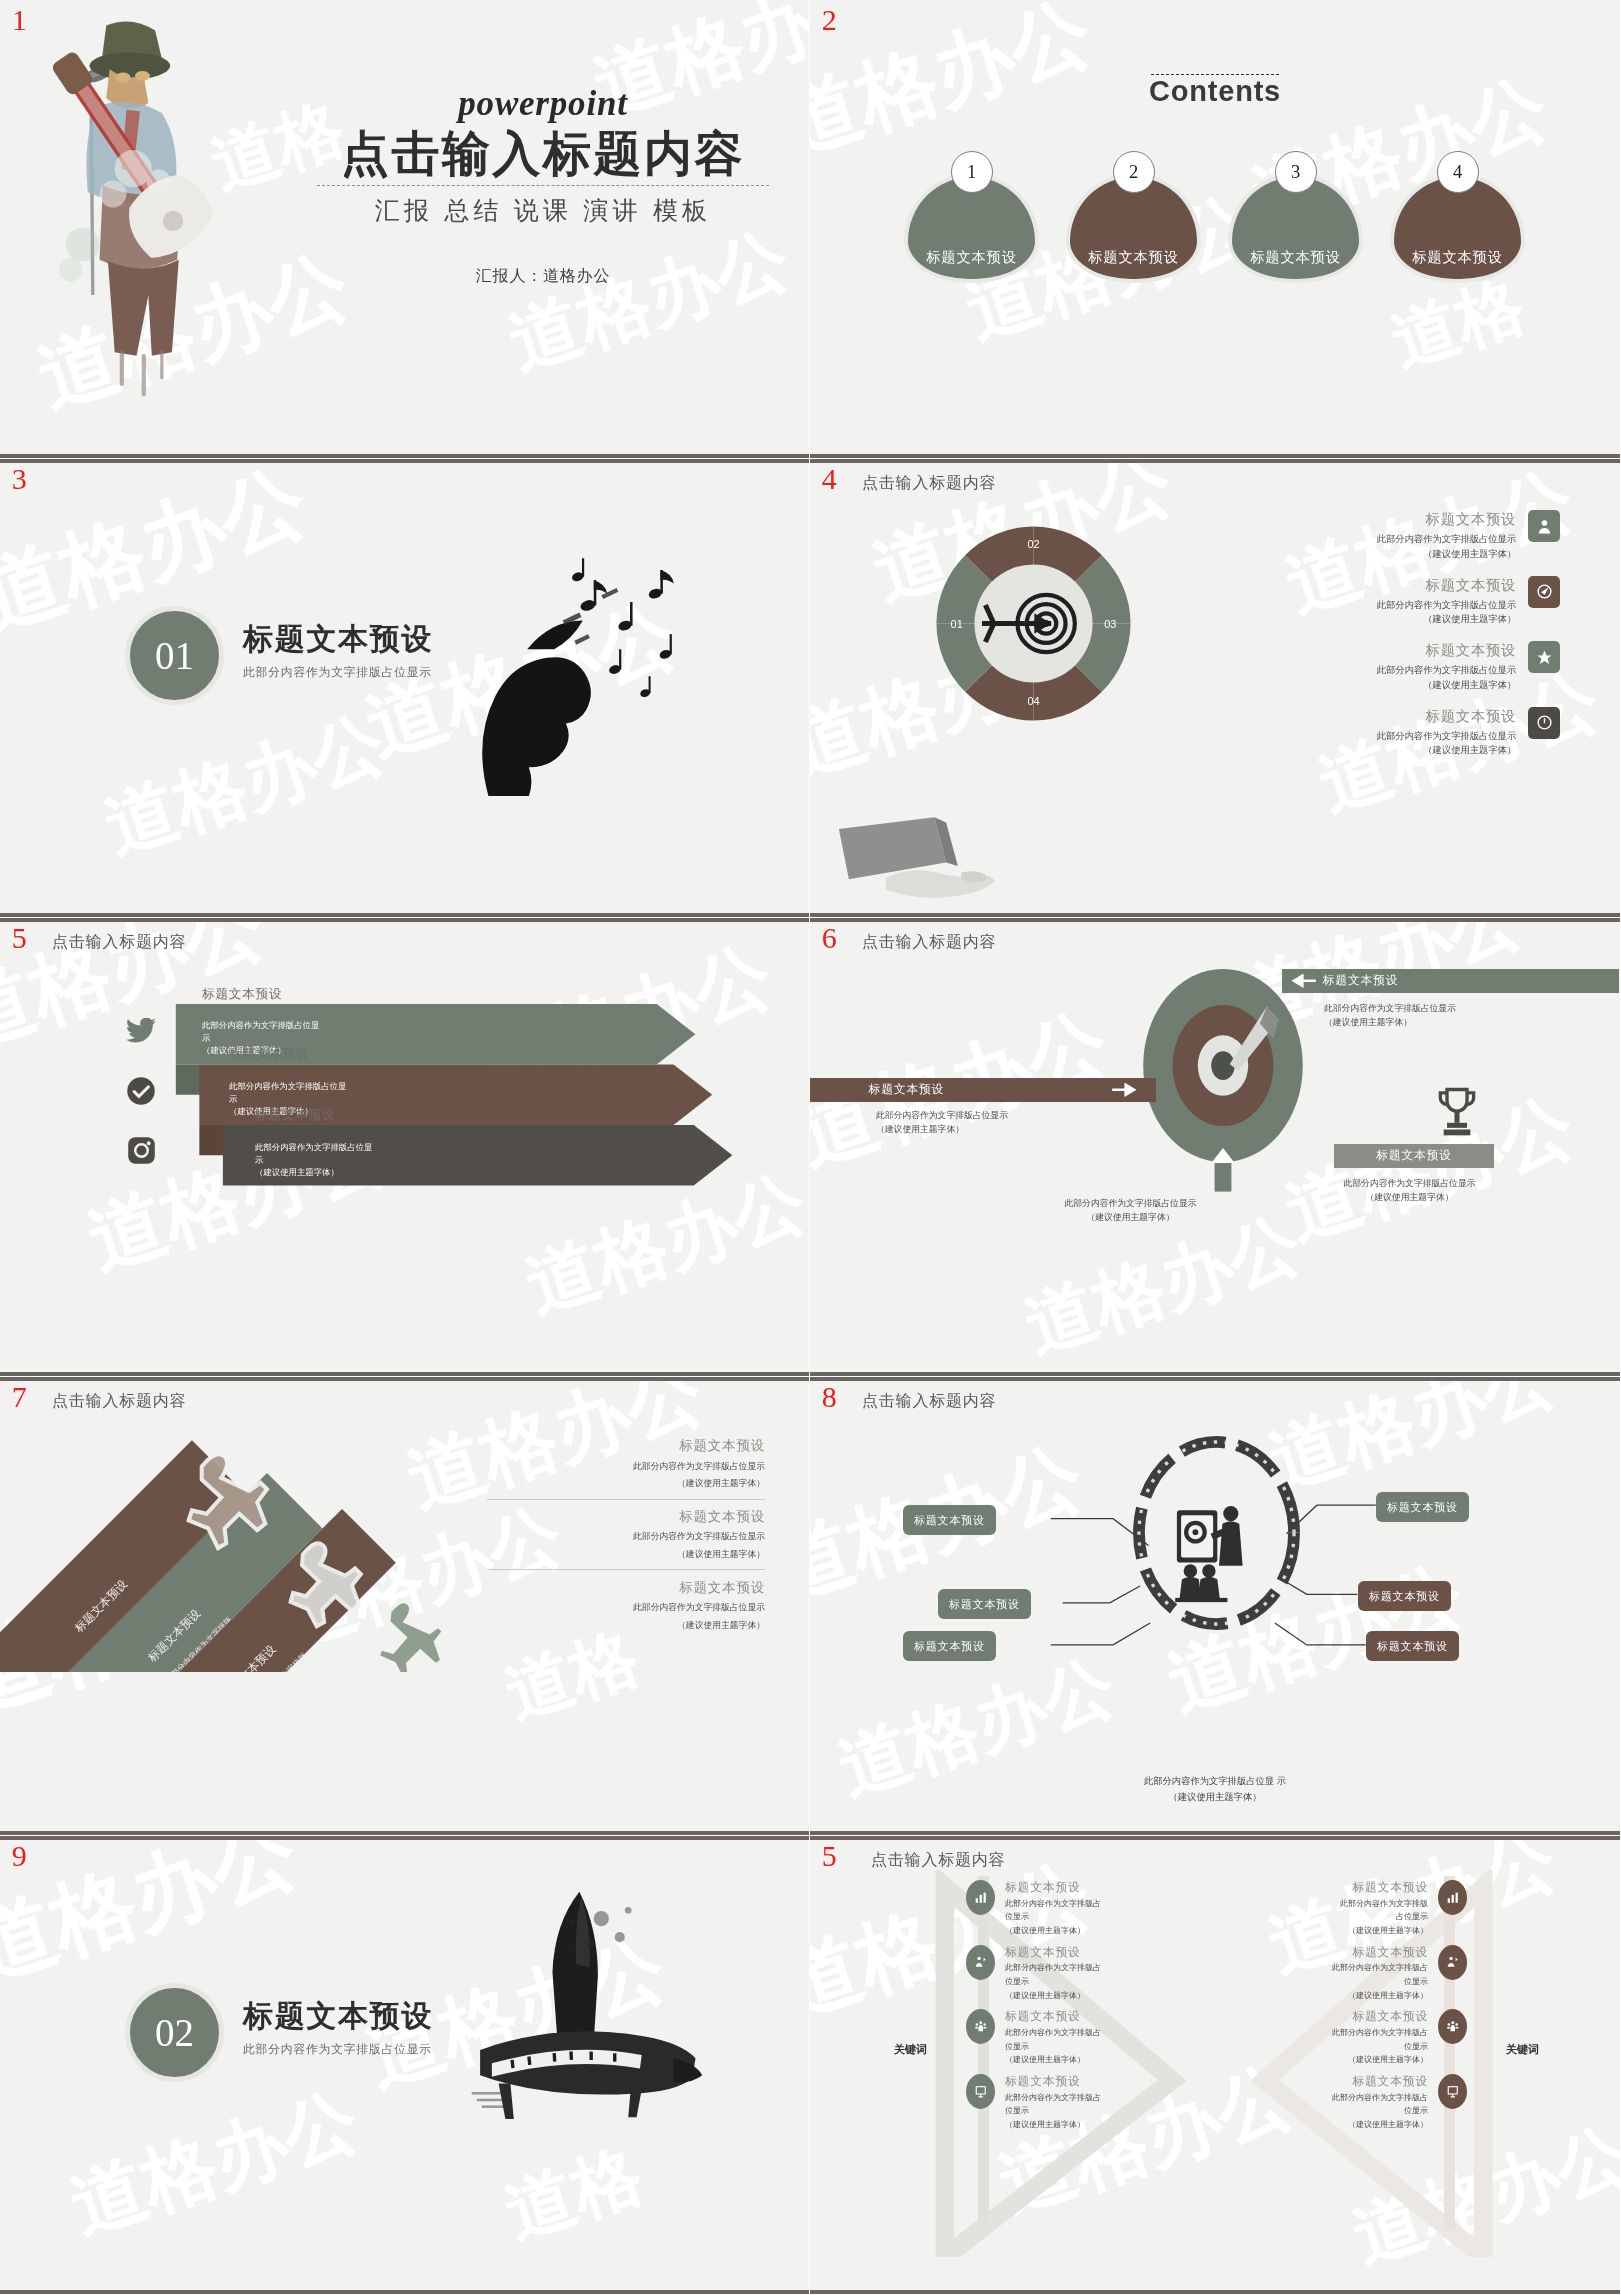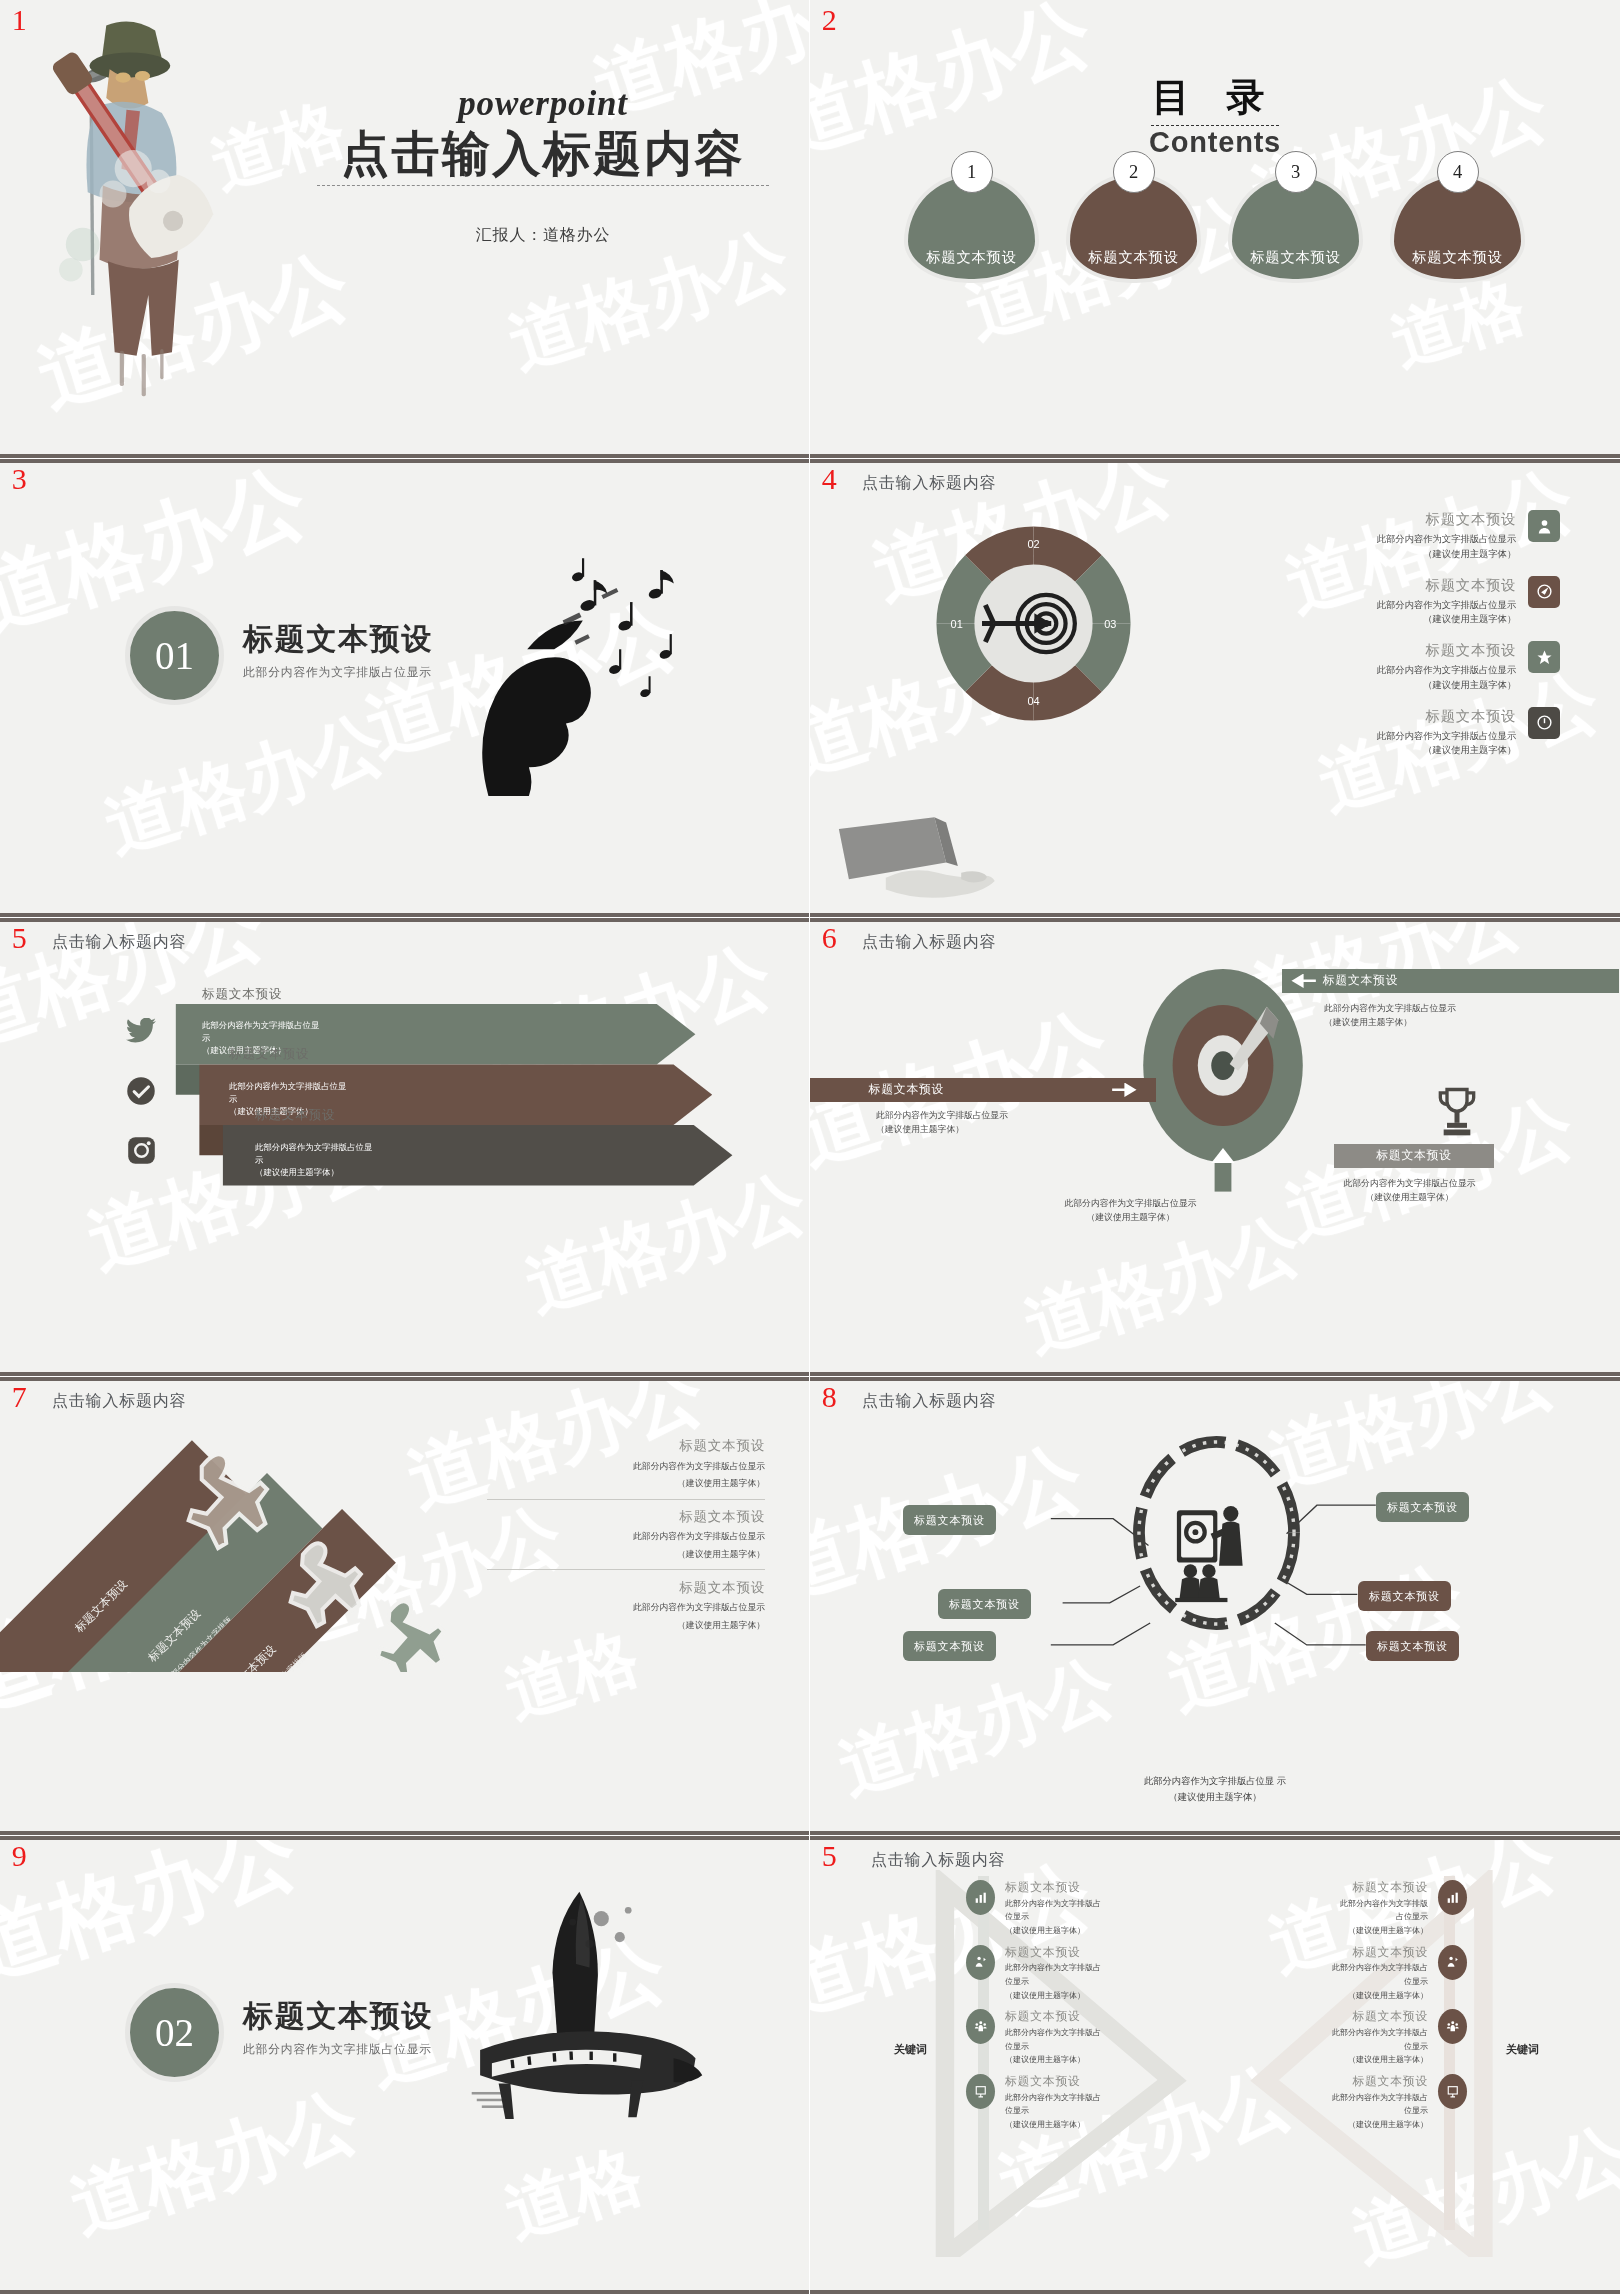--- a/index.html
+++ b/index.html
@@ -294,36 +294,36 @@
         <rect x="104" y="396" width="5" height="42" rx="2"></rect>
         <rect x="130" y="400" width="5" height="50" rx="2"></rect>
         <rect x="152" y="394" width="4" height="36" rx="2"></rect>
       </g>
     </svg>
 
     <div class="s1-title-wrap">
       <div class="s1-pp">powerpoint</div>
       <div class="s1-main">点击输入标题内容</div>
       <div class="s1-rule"></div>
+      <div class="s1-sub">汇报 总结 说课 演讲 模板</div>
       <div class="s1-author">汇报人：道格办公</div>
     </div>
     <div class="botbar"></div>
   </div>
 
   <div class="slide">
     <div class="wm">
       <span style="left:-34px;top:25px;font-size:80px;">道格办公</span>
       <span style="left:438px;top:101px;font-size:76px;">道格办公</span>
       <span style="left:152px;top:219px;font-size:74px;">道格办公</span>
       <span style="left:581px;top:278px;font-size:67px;">道格</span>
     </div>
     <div class="slide-num">2</div>
 
     <div class="s2-title">
-      <div class="s2-cn">目  录</div>
       <div class="s2-dash"></div>
       <div class="s2-en">Contents</div>
     </div>
 
     <div class="s2-row">
       <div class="s2-item">
         <div class="s2-badge">1</div>
         <div class="s2-blob" style="background:#707d70">
           <span>标题文本预设</span>
         </div>

